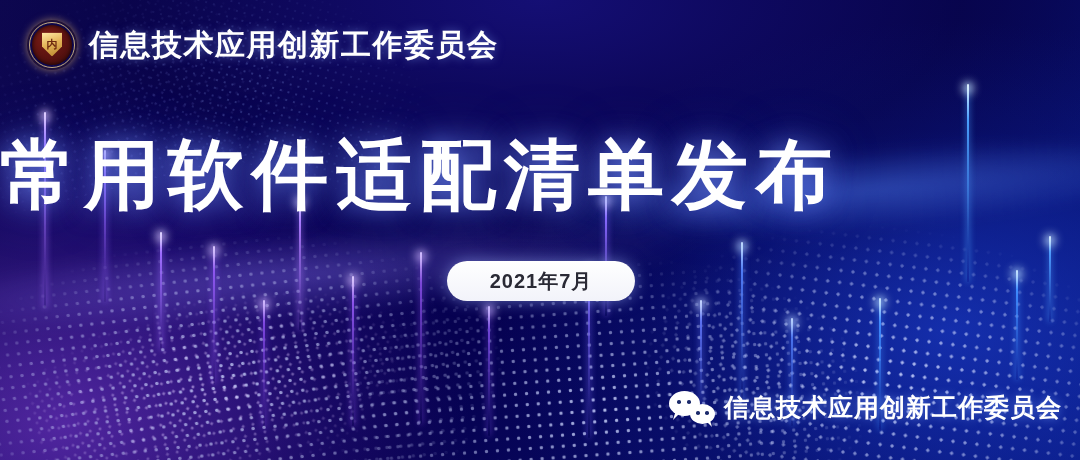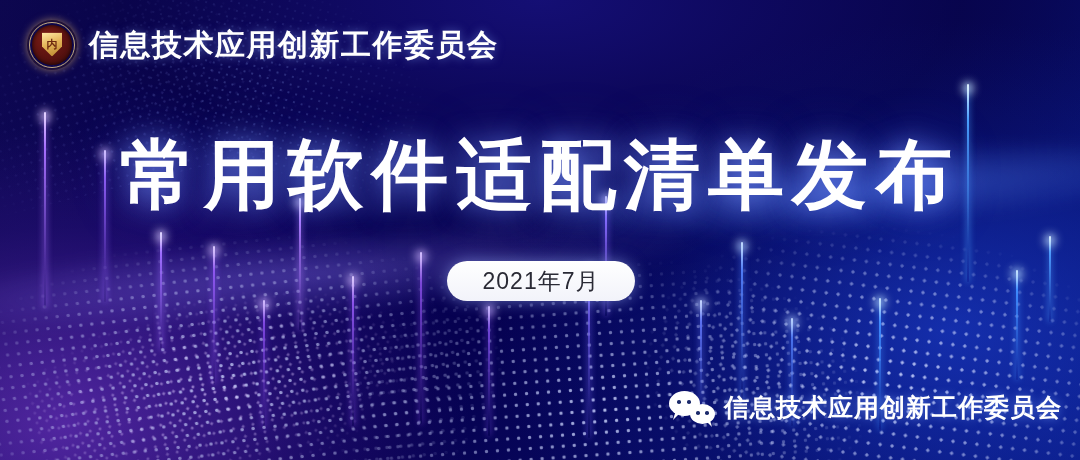--- a/index.html
+++ b/index.html
@@ -133,36 +133,36 @@
     font-size: 30px; font-weight: 700; color: #ffffff; letter-spacing: 1.5px;
     line-height: 1; text-shadow: 0 0 10px rgba(140,170,255,0.5);
   }
   .brand-en {
     margin-top: 7px; font-size: 10.5px; font-weight: 700; color: #c9d4ef;
     letter-spacing: 0.55px; line-height: 1; white-space: nowrap;
   }
 
   
   .title {
-    position: absolute; left: 0; right: 0; top: 137px; text-align: center;
+    position: absolute; left: 0; right: 0; top: 137px; text-align: left;
     font-size: 76px; font-weight: 700; color: #ffffff;
     letter-spacing: 8px; line-height: 1;
     text-shadow: 0 0 26px rgba(120,150,255,0.75), 0 0 56px rgba(70,100,255,0.45);
   }
 
   
   .date-pill {
     position: absolute; left: 447px; top: 261px;
     width: 188px; height: 40px; border-radius: 20px;
     background: linear-gradient(180deg, #ffffff 0%, #f2f3fa 100%);
     display: flex; align-items: center; justify-content: center;
     box-shadow: 0 0 16px rgba(160,180,255,0.55);
   }
   .date-pill span {
-    font-size: 23px; font-weight: 400; color: #2a2a35; letter-spacing: 1px;
+    font-size: 20px; font-weight: 700; color: #2a2a35; letter-spacing: 1px;
   }
 
   
   .wechat {
     position: absolute; right: 18px; top: 390px;
     display: flex; align-items: center; gap: 9px;
   }
   .wechat-icon { position: relative; width: 46px; height: 34px; }
   .bub {
     position: absolute; border-radius: 50%;

